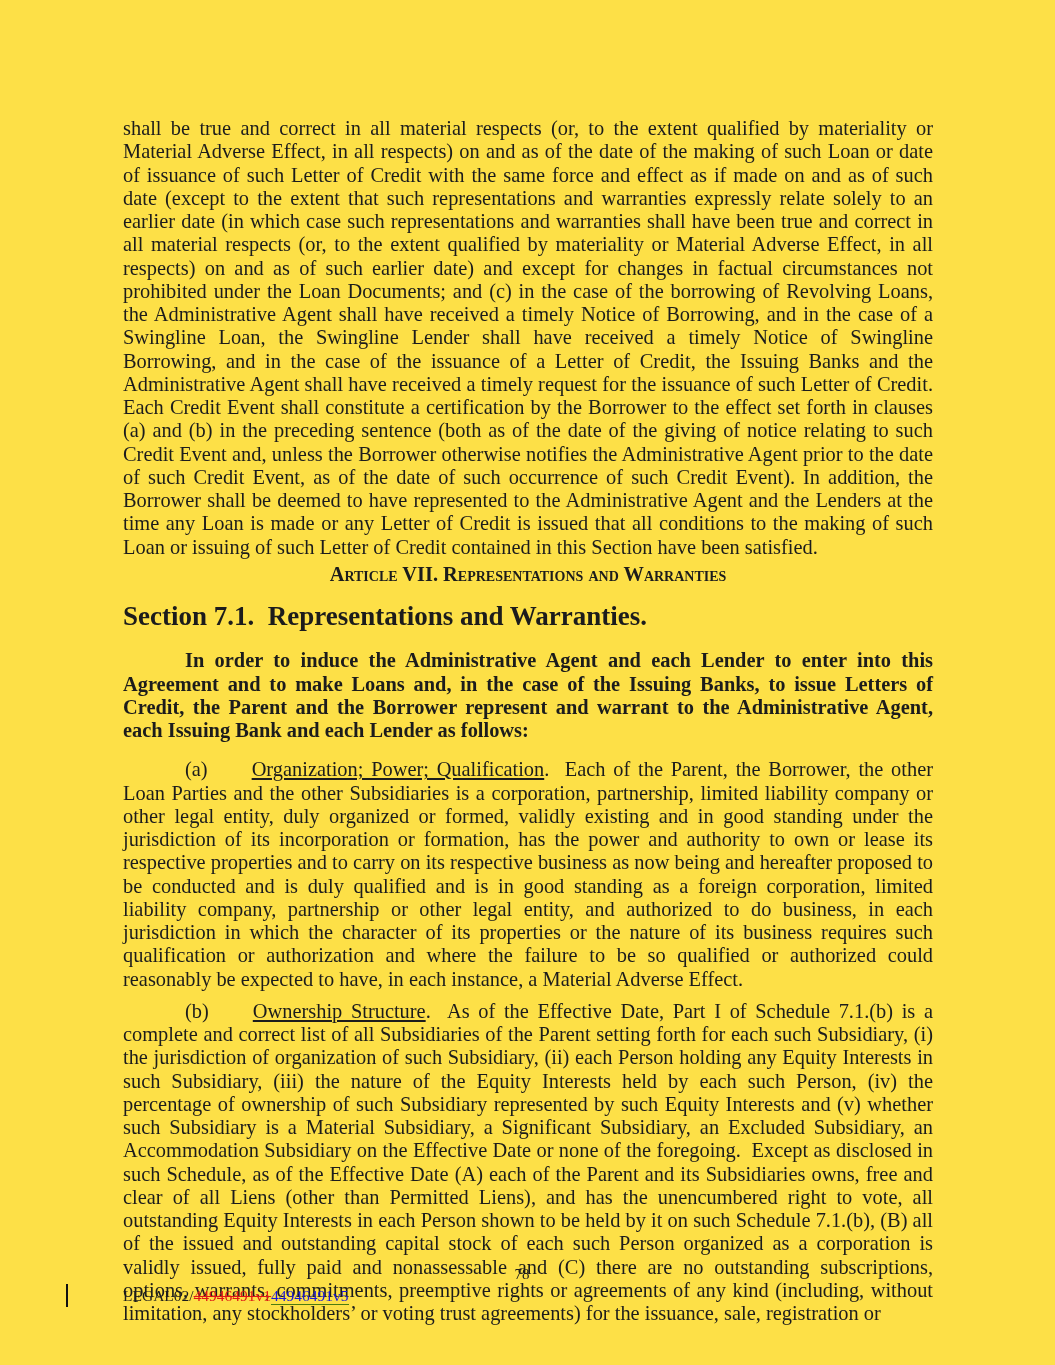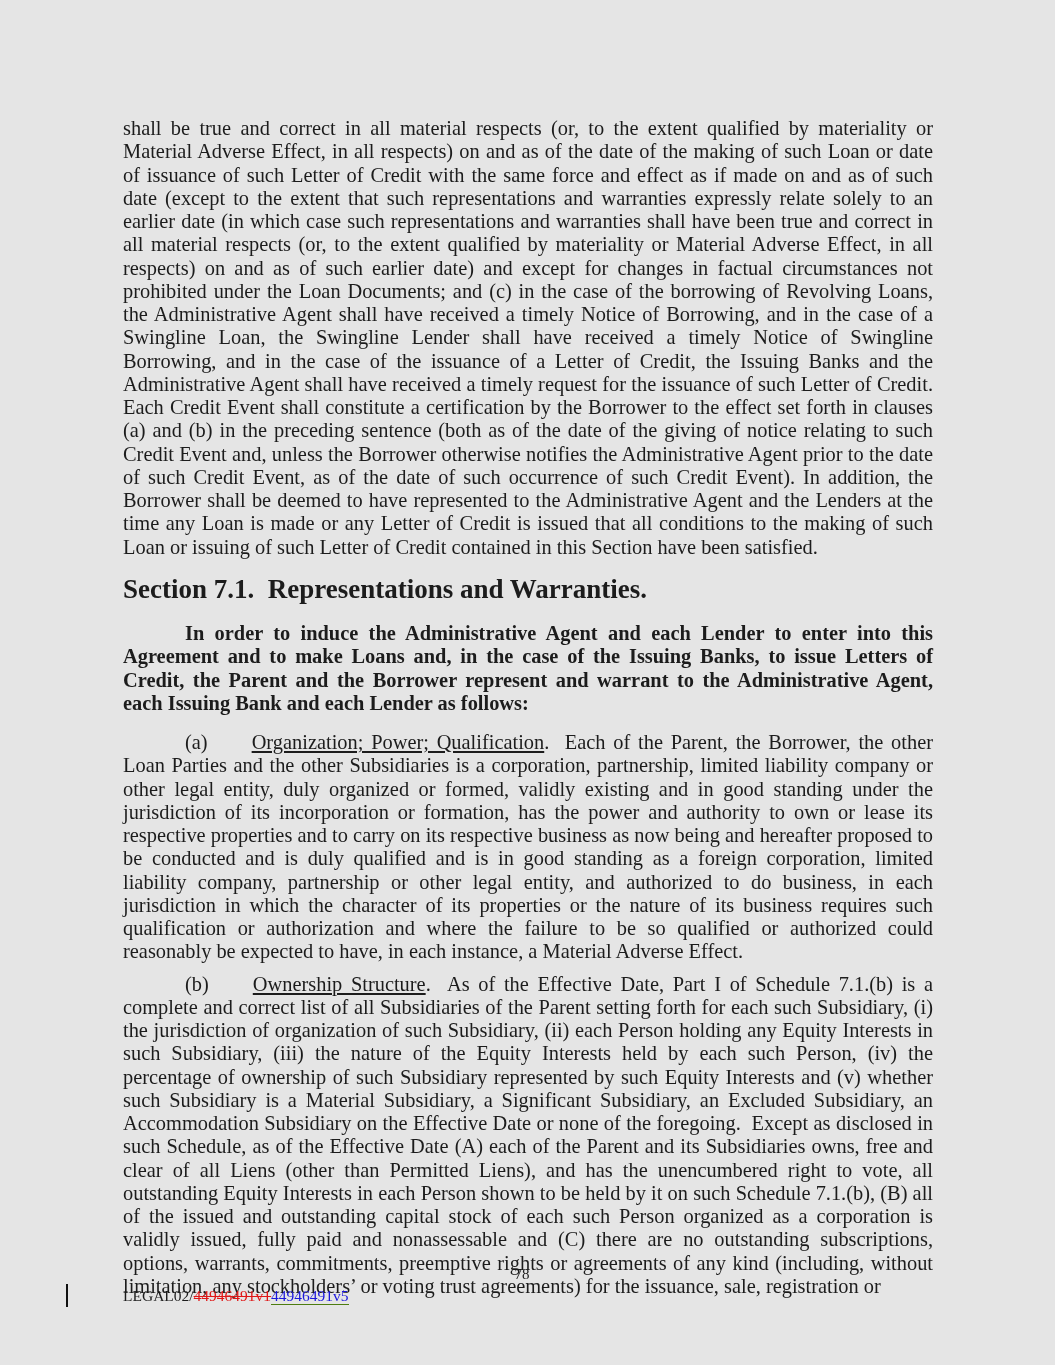--- a/index.html
+++ b/index.html
@@ -1,20 +1,20 @@
 <!DOCTYPE html>
 <html><head>
 <meta charset="utf-8">
 <style>
   html, body { margin: 0; padding: 0; background: #ffffff; }
   .page {
     position: relative;
     width: 1055px;
     height: 1365px;
-    background: #e5e5e5;
+    background: #fde047;
     font-family: "Liberation Serif", "DejaVu Serif", serif;
     color: #1c1c1c;
     overflow: hidden;
   }
   .content {
     position: absolute;
     left: 123px;
     top: 117px;
     width: 810px;
   }
@@ -84,20 +84,21 @@
 </style>
 </head>
 <body>
 
 <div class="page">
 
   <main class="content">
 
     <p class="body-text">shall be true and correct in all material respects (or, to the extent qualified by materiality or Material Adverse Effect, in all respects) on and as of the date of the making of such Loan or date of issuance of such Letter of Credit with the same force and effect as if made on and as of such date (except to the extent that such representations and warranties expressly relate solely to an earlier date (in which case such representations and warranties shall have been true and correct in all material respects (or, to the extent qualified by materiality or Material Adverse Effect, in all respects) on and as of such earlier date) and except for changes in factual circumstances not prohibited under the Loan Documents; and (c) in the case of the borrowing of Revolving Loans, the Administrative Agent shall have received a timely Notice of Borrowing, and in the case of a Swingline Loan, the Swingline Lender shall have received a timely Notice of Swingline Borrowing, and in the case of the issuance of a Letter of Credit, the Issuing Banks and the Administrative Agent shall have received a timely request for the issuance of such Letter of Credit. Each Credit Event shall constitute a certification by the Borrower to the effect set forth in clauses (a) and (b) in the preceding sentence (both as of the date of the giving of notice relating to such Credit Event and, unless the Borrower otherwise notifies the Administrative Agent prior to the date of such Credit Event, as of the date of such occurrence of such Credit Event). In addition, the Borrower shall be deemed to have represented to the Administrative Agent and the Lenders at the time any Loan is made or any Letter of Credit is issued that all conditions to the making of such Loan or issuing of such Letter of Credit contained in this Section have been satisfied.</p>
 
+    <h1 class="article-heading">Article VII. Representations and Warranties</h1>
 
     <h2 class="section-heading">Section 7.1.  Representations and Warranties.</h2>
 
     <p class="body-text indent-first mt-intro">In order to induce the Administrative Agent and each Lender to enter into this Agreement and to make Loans and, in the case of the Issuing Banks, to issue Letters of Credit, the Parent and the Borrower represent and warrant to the Administrative Agent, each Issuing Bank and each Lender as follows:</p>
 
     <p class="body-text indent-first mt-clause-a"><span>(a)</span><span class="tab-spacer"></span><span class="u-heading">Organization; Power; Qualification</span><span>.  Each of the Parent, the Borrower, the other Loan Parties and the other Subsidiaries is a corporation, partnership, limited liability company or other legal entity, duly organized or formed, validly existing and in good standing under the jurisdiction of its incorporation or formation, has the power and authority to own or lease its respective properties and to carry on its respective business as now being and hereafter proposed to be conducted and is duly qualified and is in good standing as a foreign corporation, limited liability company, partnership or other legal entity, and authorized to do business, in each jurisdiction in which the character of its properties or the nature of its business requires such qualification or authorization and where the failure to be so qualified or authorized could reasonably be expected to have, in each instance, a Material Adverse Effect.</span></p>
 
     <p class="body-text indent-first mt-clause-b"><span>(b)</span><span class="tab-spacer"></span><span class="u-heading">Ownership Structure</span><span>.  As of the Effective Date, Part I of Schedule 7.1.(b) is a complete and correct list of all Subsidiaries of the Parent setting forth for each such Subsidiary, (i) the jurisdiction of organization of such Subsidiary, (ii) each Person holding any Equity Interests in such Subsidiary, (iii) the nature of the Equity Interests held by each such Person, (iv) the percentage of ownership of such Subsidiary represented by such Equity Interests and (v) whether such Subsidiary is a Material Subsidiary, a Significant Subsidiary, an Excluded Subsidiary, an Accommodation Subsidiary on the Effective Date or none of the foregoing.  Except as disclosed in such Schedule, as of the Effective Date (A) each of the Parent and its Subsidiaries owns, free and clear of all Liens (other than Permitted Liens), and has the unencumbered right to vote, all outstanding Equity Interests in each Person shown to be held by it on such Schedule 7.1.(b), (B) all of the issued and outstanding capital stock of each such Person organized as a corporation is validly issued, fully paid and nonassessable and (C) there are no outstanding subscriptions, options, warrants, commitments, preemptive rights or agreements of any kind (including, without limitation, any stockholders’ or voting trust agreements) for the issuance, sale, registration or</span></p>
 
   </main>

